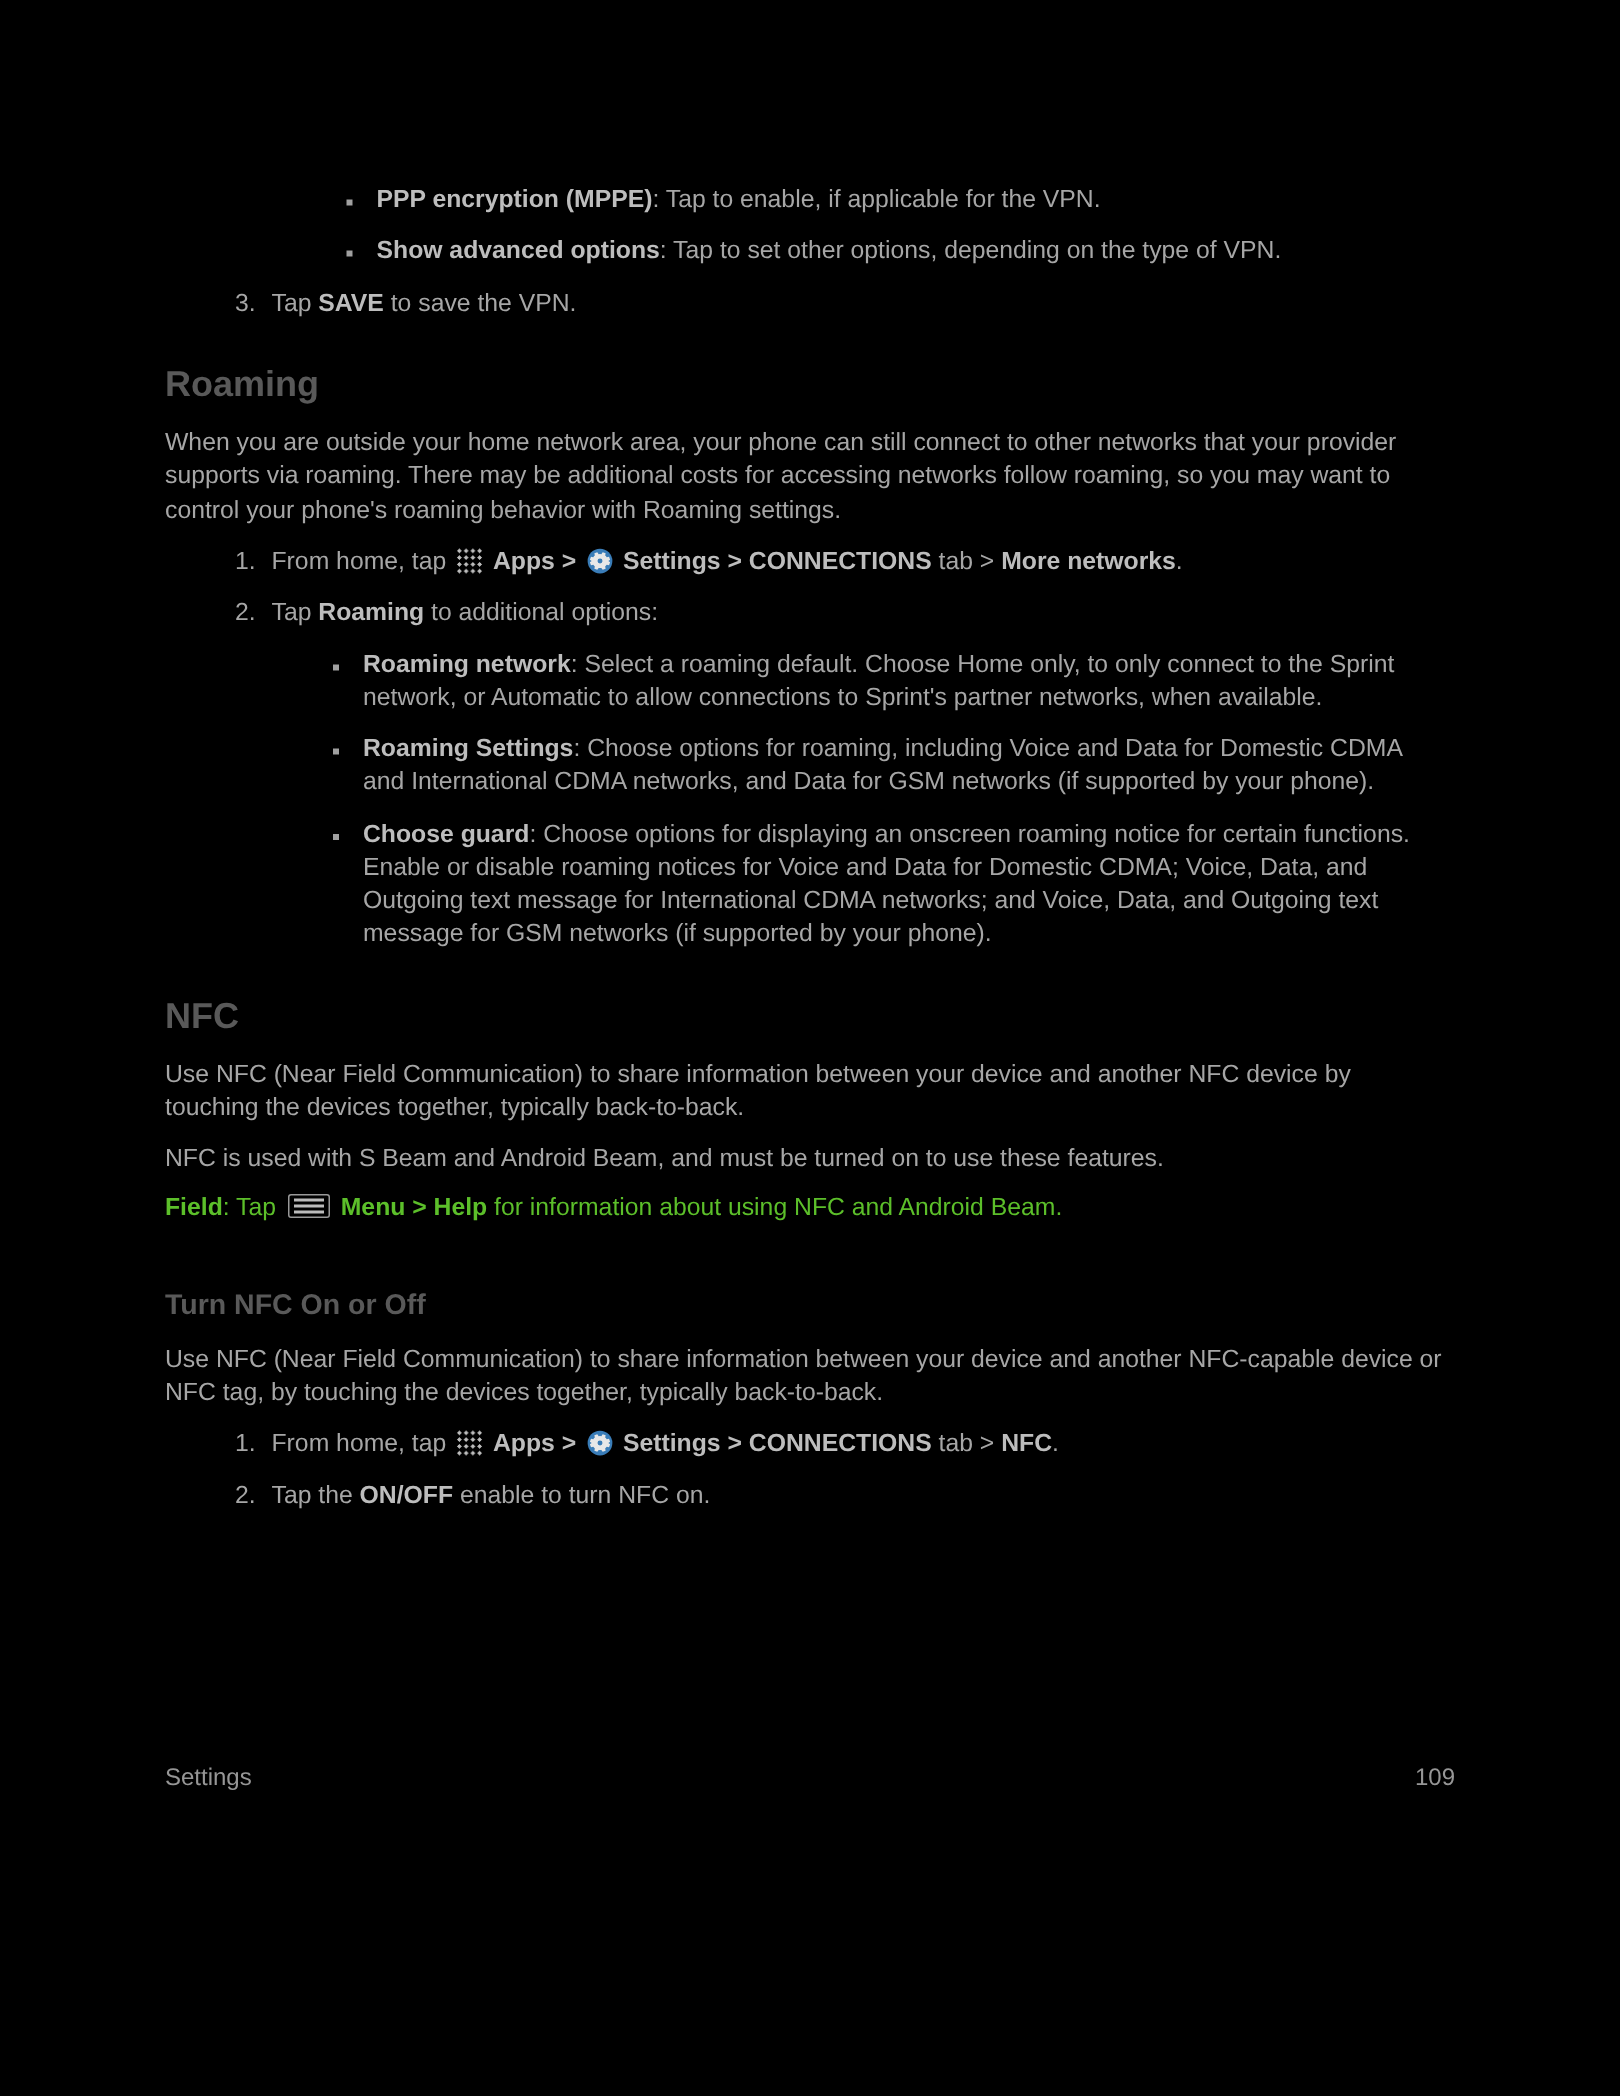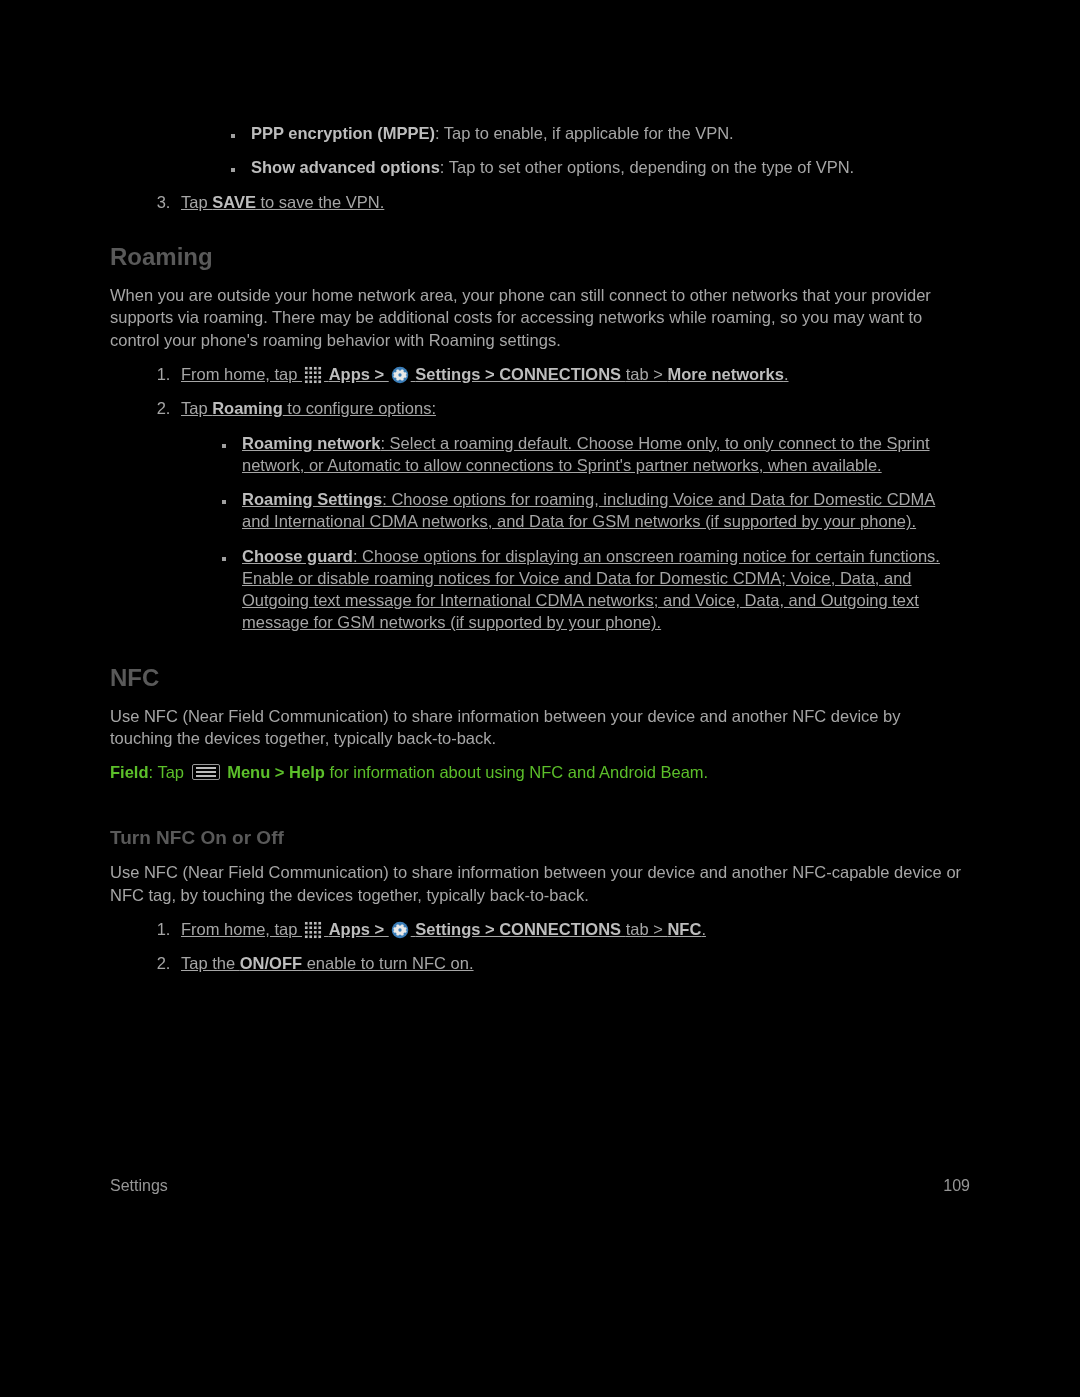--- a/index.html
+++ b/index.html
@@ -38,21 +38,20 @@
     margin-top: 42px;
     margin-bottom: 10px;
   }
   ol {
     margin: 0;
     padding-left: 65px;
   }
   ol > li {
     margin: 12px 0;
     padding-left: 6px;
-    text-decoration: underline;
   }
   ul.square {
     list-style-type: square;
     margin: 0;
     padding-left: 55px;
   }
   ul.square > li {
     margin: 12px 0;
     padding-left: 6px;
   }
@@ -126,51 +125,52 @@
     </ul>
 
     <ol start="3">
       <li>
         <span>Tap </span><span class="bold">SAVE</span><span> to save the VPN.</span>
       </li>
     </ol>
 
 
     <div class="heading">Roaming</div>
-    <p>When you are outside your home network area, your phone can still connect to other networks that your provider supports via roaming. There may be additional costs for accessing networks while roaming, so you may want to control your phone's roaming behavior with Roaming settings.</p>
+    <p>When you are outside your home network area, your phone can still connect to other networks that your provider supports via roaming. There may be additional costs for accessing networks follow roaming, so you may want to control your phone's roaming behavior with Roaming settings.</p>
 
     <ol>
       <li>
         <span>From home, tap </span><span class="icon-apps"></span>
         <span class="bold">Apps &gt; </span><span class="icon-settings"><svg viewBox="0 0 24 24">
               <circle cx="12" cy="12" r="11" fill="#3a7db8"></circle>
               <path fill="#e8e8e8" d="M12 8a4 4 0 100 8 4 4 0 000-8zm7.4 4l1.6-1.2-1-2.6-2 .4a6 6 0 00-1.4-1.4l.4-2-2.6-1L13.2 6a6 6 0 00-2.4 0L9.6 4.2l-2.6 1 .4 2A6 6 0 006 8.6l-2-.4-1 2.6L4.6 12 3 13.2l1 2.6 2-.4a6 6 0 001.4 1.4l-.4 2 2.6 1 1.2-1.6a6 6 0 002.4 0l1.2 1.6 2.6-1-.4-2a6 6 0 001.4-1.4l2 .4 1-2.6L19.4 12z"></path>
               <circle cx="12" cy="12" r="2.2" fill="#3a7db8"></circle>
             </svg></span>
         <span class="bold">Settings &gt; CONNECTIONS </span><span>tab &gt; </span><span class="bold">More networks</span><span>.</span>
       </li>
       <li>
-        <span>Tap </span><span class="bold">Roaming</span><span> to configure options:</span>
+        <span>Tap </span><span class="bold">Roaming</span><span> to additional options:</span>
 
         <ul class="square">
           <li>
             <span class="bold">Roaming network</span><span>: Select a roaming default. Choose Home only, to only connect to the Sprint network, or Automatic to allow connections to Sprint's partner networks, when available.</span>
           </li>
           <li>
             <span class="bold">Roaming Settings</span><span>: Choose options for roaming, including Voice and Data for Domestic CDMA and International CDMA networks, and Data for GSM networks (if supported by your phone).</span>
           </li>
           <li>
             <span class="bold">Choose guard</span><span>: Choose options for displaying an onscreen roaming notice for certain functions. Enable or disable roaming notices for Voice and Data for Domestic CDMA; Voice, Data, and Outgoing text message for International CDMA networks; and Voice, Data, and Outgoing text message for GSM networks (if supported by your phone).</span>
           </li>
         </ul>
       </li>
     </ol>
 
     <div class="heading">NFC</div>
     <p>Use NFC (Near Field Communication) to share information between your device and another NFC device by touching the devices together, typically back-to-back.</p>
+    <p>NFC is used with S Beam and Android Beam, and must be turned on to use these features.</p>
 
     <p class="green">
       <span style="font-weight:bold;">Field</span><span>: Tap </span><span class="icon-menu"></span>
       <span style="font-weight:bold;">Menu &gt; Help</span><span> for information about using NFC and Android Beam.</span>
     </p>
 
     <div class="subheading">Turn NFC On or Off</div>
     <p>Use NFC (Near Field Communication) to share information between your device and another NFC-capable device or NFC tag, by touching the devices together, typically back-to-back.</p>
 
     <ol>

